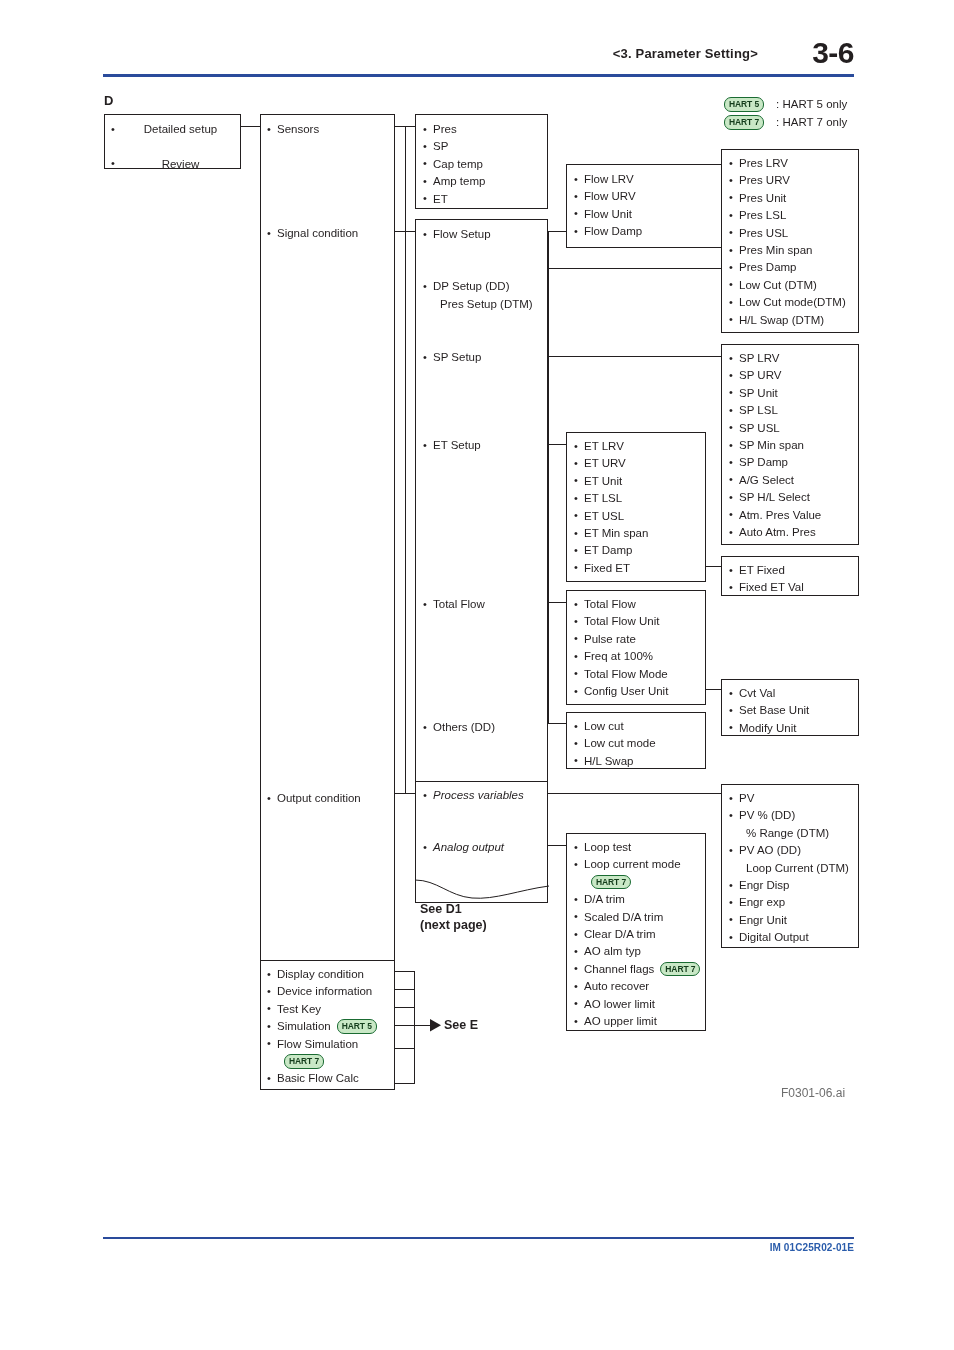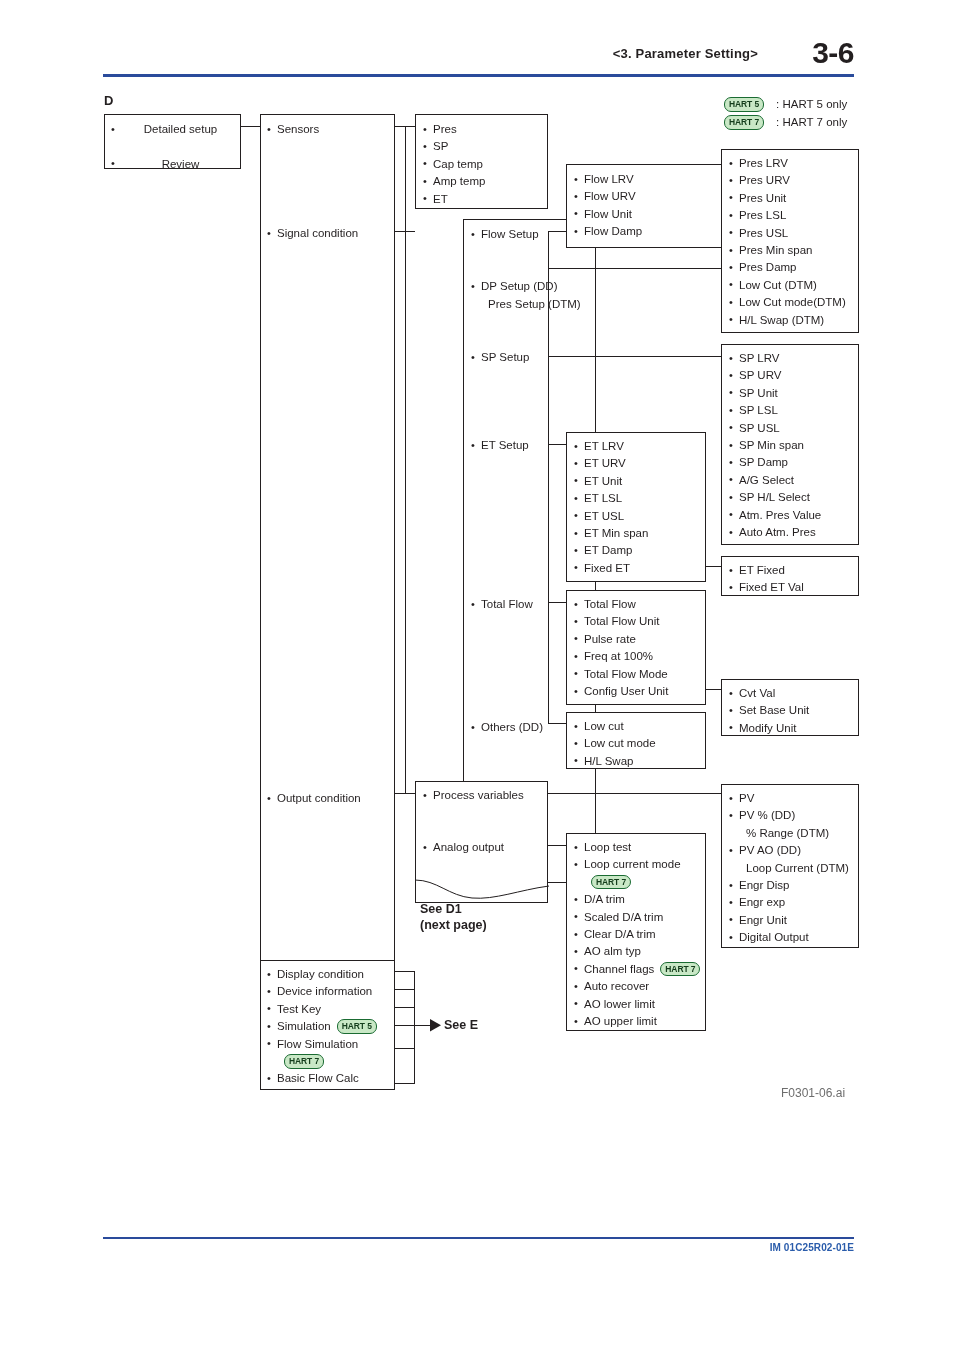--- a/index.html
+++ b/index.html
@@ -173,21 +173,21 @@
   <div class="box" style="left:415px; top:114px; width:133px; height:95px; padding:6px 0 0 7px;">
     <ul>
       <li class="b">Pres</li>
       <li class="b">SP</li>
       <li class="b">Cap temp</li>
       <li class="b">Amp temp</li>
       <li class="b">ET</li>
     </ul>
   </div>
 
-  <div class="box" style="left:415px; top:219px; width:133px; height:664px; padding:6px 0 0 7px;margin-left:48px;">
+  <div class="box" style="left:415px; top:219px; width:133px; height:664px; padding:6px 0 0 7px;">
     <ul>
       <li class="b">Flow Setup</li>
       <li class="gap">x</li>
         <li class="gap">x</li>
       <li class="b">DP Setup (DD)</li>
       <li class="cont">Pres Setup (DTM)</li>
     </ul>
     <div style="position:absolute; left:7px; top:129px;">
       <ul>
           <li class="b">SP Setup</li>
@@ -304,21 +304,21 @@
   <div class="ln lnh" style="left:706px; top:689px; width:16px;"></div>
 
   <div class="box" style="left:566px; top:712px; width:140px; height:57px; padding:5px 0 0 7px;">
     <ul>
       <li class="b">Low cut</li>
       <li class="b">Low cut mode</li>
       <li class="b">H/L Swap</li>
     </ul>
   </div>
 
-  <div class="box" style="left:415px; top:781px; width:133px; height:122px; padding:5px 0 0 7px;">
+  <div class="box" style="left:415px; top:781px; width:133px; height:122px; padding:5px 0 0 7px;font-style:italic;">
     <ul>
       <li class="b">Process variables</li>
       <li class="gap">x</li>
         <li class="gap">x</li>
       <li class="b">Analog output</li>
     </ul>
   </div>
 
   <svg class="wave" style="left:415px; top:878px; width:134px; height:26px;" viewBox="0 0 134 26">
     <path d="M0,2 C22,2 34,18 57,20 C80,22 104,12 134,8" fill="none" stroke="#231f20" stroke-width="1"></path>

